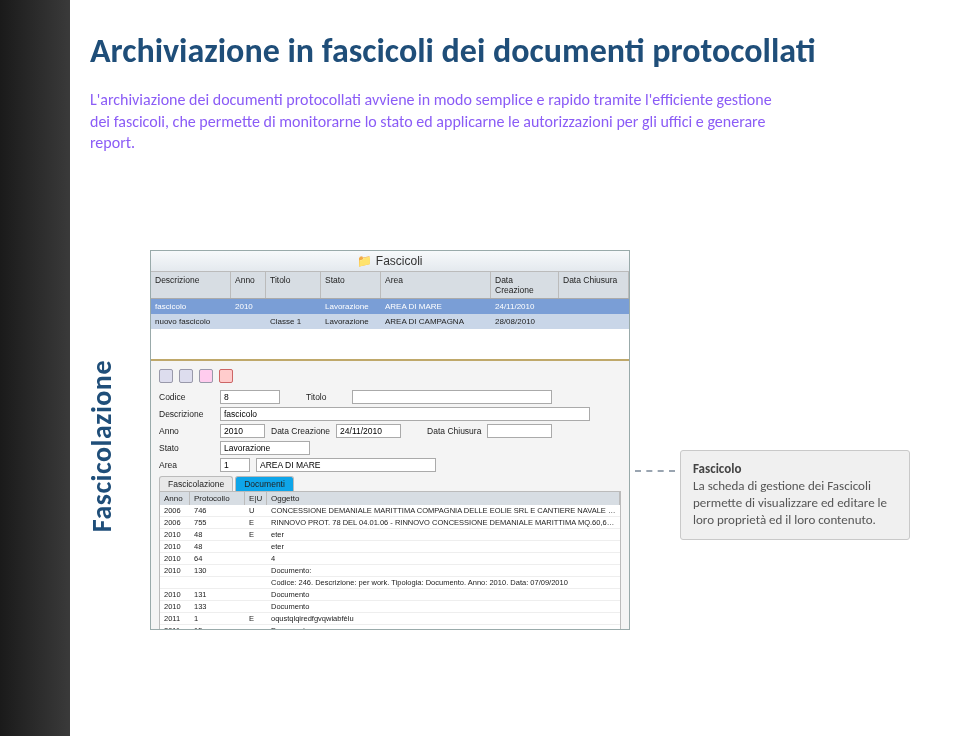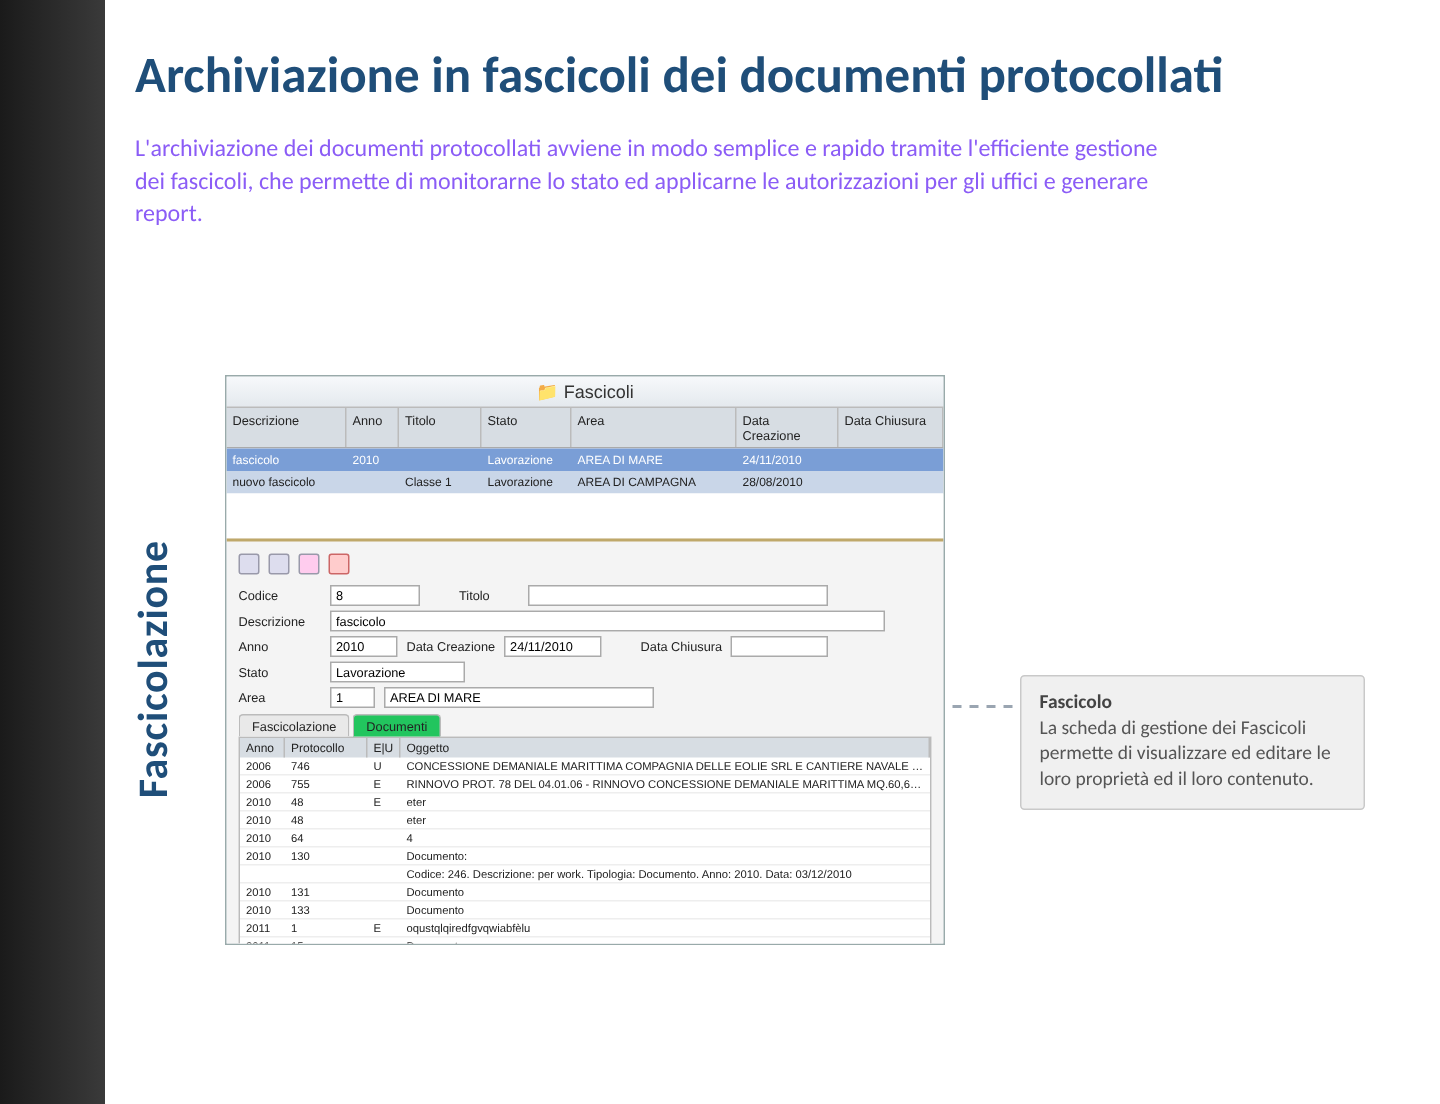--- a/index.html
+++ b/index.html
@@ -87,21 +87,21 @@
   }
   .toolbar-icons {
     display:flex; gap:6px; padding:2px 0 4px 0;
   }
   .toolbar-icons span { width:14px; height:14px; display:inline-block; background:#dde; border:1px solid #99a; border-radius:2px;}
   .form-row { display:flex; align-items:center; gap:6px; margin:3px 0; font-size:8.5px;}
   .form-row label { color:#222; }
   .form-row input { font-size:8.5px; padding:1px 3px; border:1px solid #aaa; background:#fff;}
   .tabs-sm { display:flex; gap:2px; margin-top:4px; font-size:8.5px;}
   .tabs-sm div { padding:2px 8px; background:#e9e9e9; border:1px solid #bbb; border-bottom:none; border-radius:3px 3px 0 0;}
-  .tabs-sm div.active { background:#22c55e;}
+  .tabs-sm div.active { background:#0ea5e9;}
   .doclist {
     background:#fff; border:1px solid #bbb; min-height:140px;
   }
   .doclist-header { display:flex; background:#d7dde3; font-size:8px; }
   .doclist-header > div { padding:2px 4px; border-right:1px solid #bbb;}
   .dh-anno{width:30px}.dh-prot{width:55px}.dh-eu{width:22px}.dh-ogg{flex:1}
   .doclist-body .drow { display:flex; font-size:7.5px; border-bottom:1px solid #eee;}
   .doclist-body .drow > div { padding:1px 4px; overflow:hidden; white-space:nowrap; text-overflow:ellipsis;}
   .dr-a{width:30px}.dr-p{width:55px}.dr-e{width:22px}.dr-o{flex:1}
 
@@ -254,21 +254,21 @@
           <div class="drow">
             <div class="dr-a">2010</div>
             <div class="dr-p">130</div>
             <div class="dr-e"></div>
             <div class="dr-o">Documento:</div>
           </div>
           <div class="drow">
             <div class="dr-a"></div>
             <div class="dr-p"></div>
             <div class="dr-e"></div>
-            <div class="dr-o">Codice: 246. Descrizione: per work. Tipologia: Documento. Anno: 2010. Data: 03/12/2010</div>
+            <div class="dr-o">Codice: 246. Descrizione: per work. Tipologia: Documento. Anno: 2010. Data: 07/09/2010</div>
           </div>
           <div class="drow">
             <div class="dr-a">2010</div>
             <div class="dr-p">131</div>
             <div class="dr-e"></div>
             <div class="dr-o">Documento</div>
           </div>
           <div class="drow">
             <div class="dr-a">2010</div>
             <div class="dr-p">133</div>

